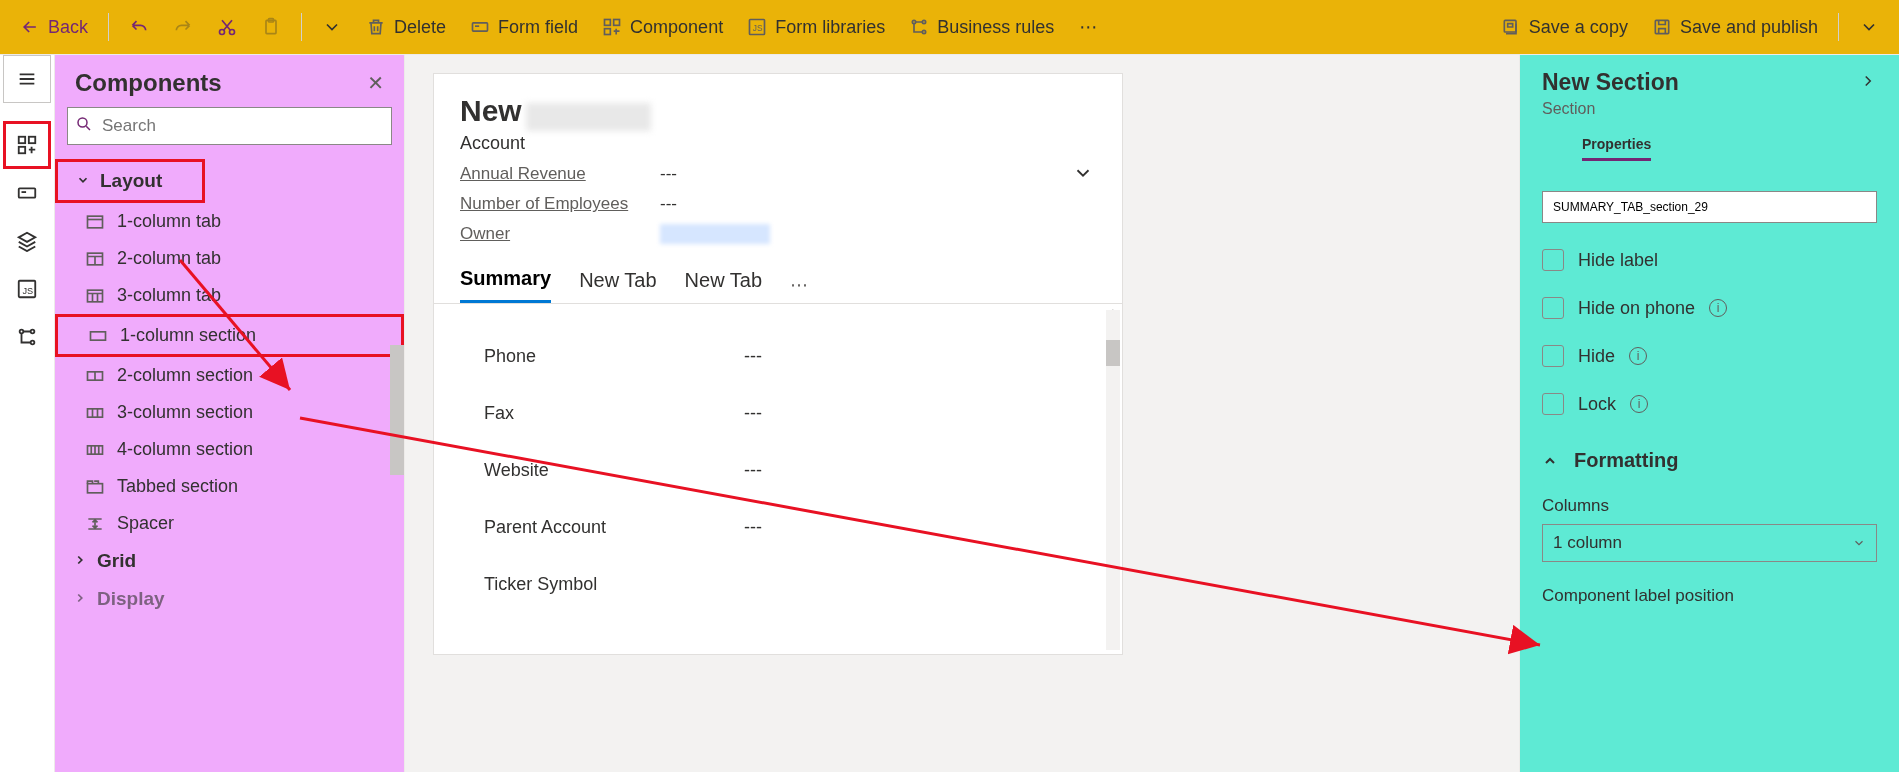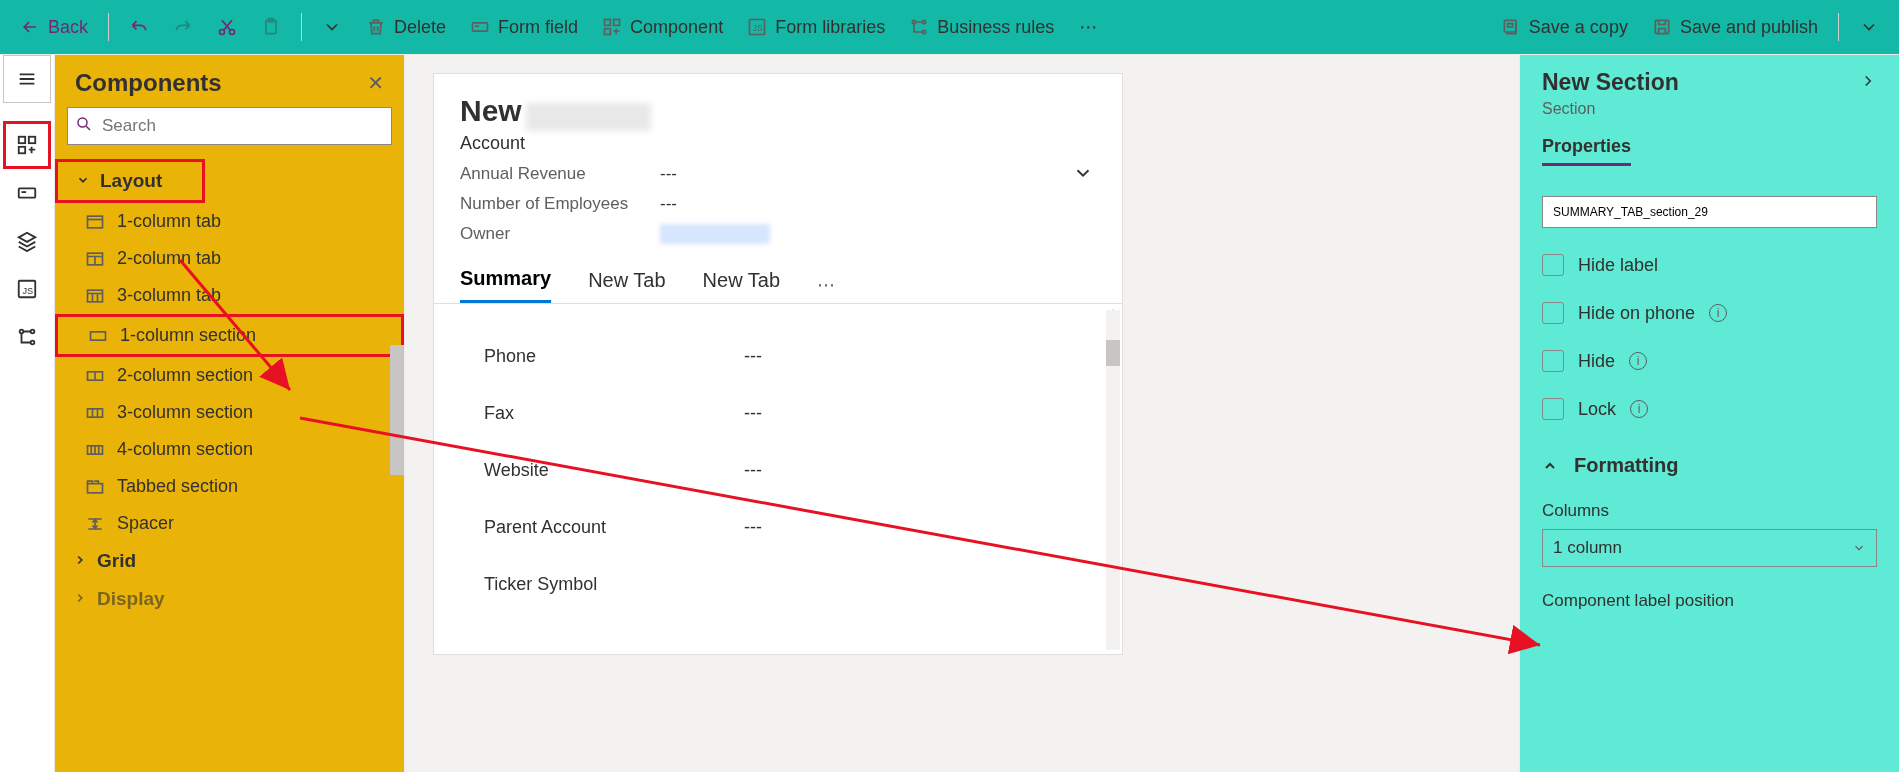--- a/index.html
+++ b/index.html
@@ -1,37 +1,37 @@
 <!DOCTYPE html>
 <html><head>
 <meta charset="utf-8">
 <style>
   * { box-sizing: border-box; margin: 0; padding: 0; }
   body { font-family: "Segoe UI", Arial, sans-serif; font-size: 14px; color: #323130; background: #faf9f8; overflow: hidden; width: 1899px; height: 772px; position: relative; }
   
   
-  .toolbar { height: 55px; background: #14b8a6; border-bottom: 1px solid #edebe9; display: flex; align-items: center; padding: 13px 10px; gap: 4px; }
+  .toolbar { height: 55px; background: #eab308; border-bottom: 1px solid #edebe9; display: flex; align-items: center; padding: 13px 10px; gap: 4px; }
   .tb-btn { display: flex; align-items: center; gap: 8px; padding: 6px 10px; cursor: pointer; color: #323130; font-size: 18px; border-radius: 2px; }
   .tb-icon { width: 20px; height: 20px; display: inline-flex; align-items: center; justify-content: center; }
   .tb-sep { width: 1px; height: 28px; background: #d2d0ce; margin: 0 6px; }
   .tb-right { margin-left: auto; display: flex; align-items: center; gap: 4px; }
   .purple { color: #742774; }
   
   
   .main { display: flex; height: calc(100% - 55px); }
   
   
   .rail { width: 55px; background: #fff; border-right: 1px solid #edebe9; display: flex; flex-direction: column; align-items: center; padding-top: 0; }
   .rail-btn { width: 48px; height: 48px; display: flex; align-items: center; justify-content: center; cursor: pointer; }
   .rail-btn.hamburger { border: 1px solid #c8c6c4; margin-bottom: 18px; }
   .rail-btn svg { width: 22px; height: 22px; }
   .red-box { border: 3px solid #e81123 !important; }
   
   
-  .panel { width: 350px; background: #eab308; border-right: 1px solid #edebe9; display: flex; flex-direction: column; position: relative; }
+  .panel { width: 350px; background: #f0abfc; border-right: 1px solid #edebe9; display: flex; flex-direction: column; position: relative; }
   .panel-header { display: flex; align-items: center; justify-content: space-between; padding: 14px 20px 10px 20px; }
   .panel-title { font-size: 24px; font-weight: 600; }
   .close-x { font-size: 20px; cursor: pointer; color: #605e5c; }
   .search-wrap { padding: 0 12px 10px 12px; }
   .search { width: 100%; border: 1px solid #8a8886; padding: 8px 10px 8px 34px; font-size: 17px; color: #605e5c; background: #fff; }
   .search-icon-pos { position: relative; }
   .search-icon-pos svg { position: absolute; left: 20px; top: 8px; width: 18px; height: 18px; color: #742774; }
   .tree { flex: 1; overflow-y: auto; padding: 4px 0 10px 0; }
   .tree-group { padding: 8px 18px; font-size: 19px; font-weight: 600; display: flex; align-items: center; gap: 10px; cursor: pointer; }
   .tree-item { padding: 8px 18px 8px 30px; font-size: 18px; display: flex; align-items: center; gap: 12px; cursor: pointer; }
@@ -39,43 +39,43 @@
   .scroll-thumb { position: absolute; right: 0; top: 290px; width: 14px; height: 130px; background: #c8c6c4; }
   
   
   .canvas { flex: 1; background: #f3f2f1; padding: 18px 28px; overflow: auto; position: relative; }
   .form-card { background: #fff; border: 1px solid #e1dfdd; width: 690px; }
   .card-head { padding: 20px 26px 0 26px; position: relative; }
   .rec-title { font-size: 30px; font-weight: 700; }
   .rec-blur { display: inline-block; width: 125px; height: 28px; background: #e8e8e8; filter: blur(3px); vertical-align: middle; margin-left: 4px; }
   .rec-sub { font-size: 18px; font-weight: 400; margin-top: 2px; }
   .kv { display: flex; gap: 20px; font-size: 17px; color: #605e5c; margin-top: 10px; }
-  .kv .k { width: 180px; }
+  .kv .k { width: 180px; text-decoration: underline; }
   .kv .v { color: #323130; }
   .owner-blur { display: inline-block; width: 110px; height: 20px; background: #d6e6ff; filter: blur(2px); }
   .chev-down { position: absolute; right: 28px; top: 88px; cursor: pointer; }
-  .tabs { display: flex; gap: 37px; padding: 18px 12px 0 26px; border-bottom: 1px solid #e1dfdd; align-items: center; text-align: right; }
+  .tabs { display: flex; gap: 28px; padding: 18px 12px 0 26px; border-bottom: 1px solid #e1dfdd; align-items: center; text-align: right; }
   .tab { font-size: 20px; padding-bottom: 10px; cursor: pointer; }
   .tab.active { font-weight: 600; border-bottom: 3px solid #0078d4; color: #000; }
   .tab-more { font-size: 18px; color: #605e5c; cursor: pointer; }
   .body-scroll { position: relative; height: 350px; overflow: hidden; border-top: none; }
   .body-inner { padding: 24px 30px 10px 50px; }
   .frow { display: flex; padding: 18px 0; font-size: 18px; }
   .frow .fl { width: 260px; color: #323130; }
   .frow .fv { color: #323130; }
   .mini-scroll { position: absolute; right: 2px; top: 6px; width: 14px; height: 340px; background: #f3f2f1; }
   .mini-thumb { position: absolute; right: 2px; top: 36px; width: 14px; height: 26px; background: #c8c6c4; }
   .mini-arrow { position: absolute; right: 2px; width: 14px; height: 14px; font-size: 10px; text-align: center; color: #605e5c; }
   
   
   .props { width: 380px; background: #5eead4; border-left: 1px solid #edebe9; padding: 14px 22px; overflow-y: auto; }
   .props-head { display: flex; justify-content: space-between; align-items: center; }
   .props-title { font-size: 23px; font-weight: 600; }
   .props-sub { font-size: 16px; color: #605e5c; margin-top: 4px; }
-  .props-tab { margin-top: 18px; font-size: 18px; font-weight: 600; border-bottom: 3px solid #742774; display: inline-block; padding-bottom: 6px; }
+  .props-tab { margin-top: 18px; font-size: 14px; font-weight: 600; border-bottom: 3px solid #742774; display: inline-block; padding-bottom: 6px; margin-left: 40px; }
   .props-input { width: 100%; border: 1px solid #8a8886; padding: 8px 10px; font-size: 12px; margin-top: 30px; }
   .chk-row { display: flex; align-items: center; gap: 14px; margin-top: 26px; font-size: 18px; }
   .chk { width: 22px; height: 22px; border: 1px solid #8a8886; border-radius: 3px; cursor: pointer; }
   .info-i { width: 18px; height: 18px; border: 1px solid #605e5c; border-radius: 50%; font-size: 12px; display: inline-flex; align-items: center; justify-content: center; color: #605e5c; }
   .fmt-head { display: flex; align-items: center; gap: 16px; margin-top: 34px; font-size: 20px; font-weight: 600; cursor: pointer; }
   .fld-label { font-size: 17px; margin-top: 24px; }
   .sel { width: 100%; border: 1px solid #8a8886; padding: 8px 10px; font-size: 17px; margin-top: 8px; display: flex; justify-content: space-between; align-items: center; cursor: pointer; }
   
   
   .anno-svg { position: absolute; left: 0; top: 0; pointer-events: none; z-index: 100; }

